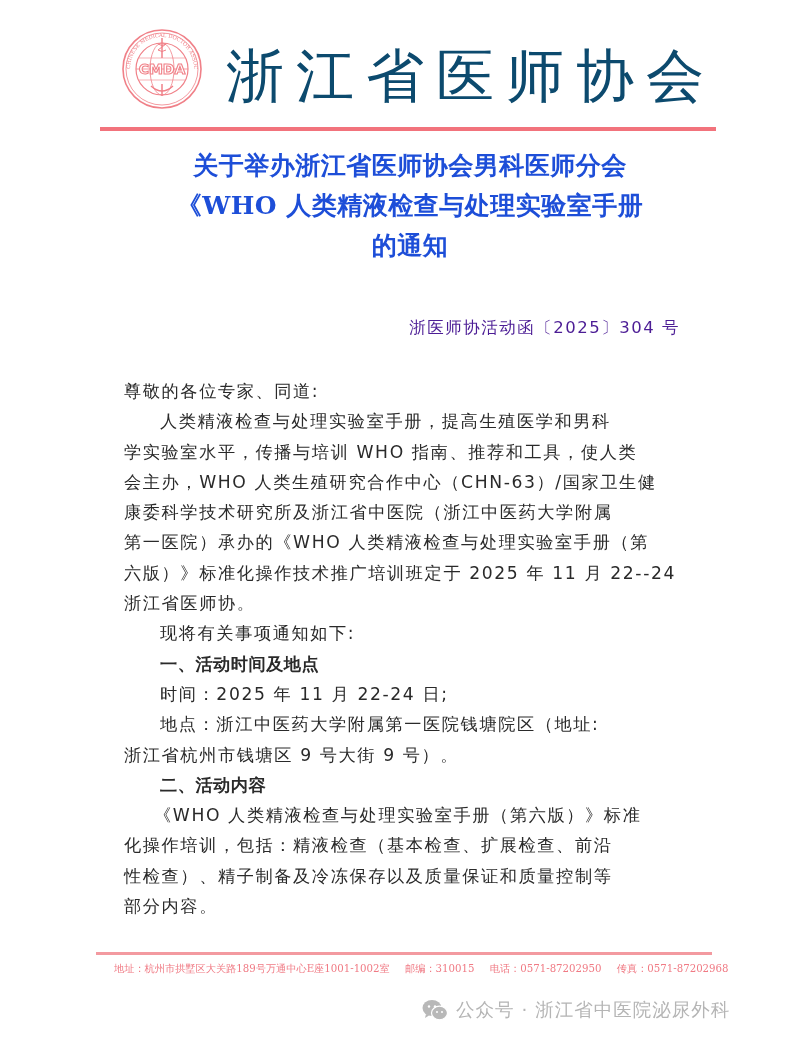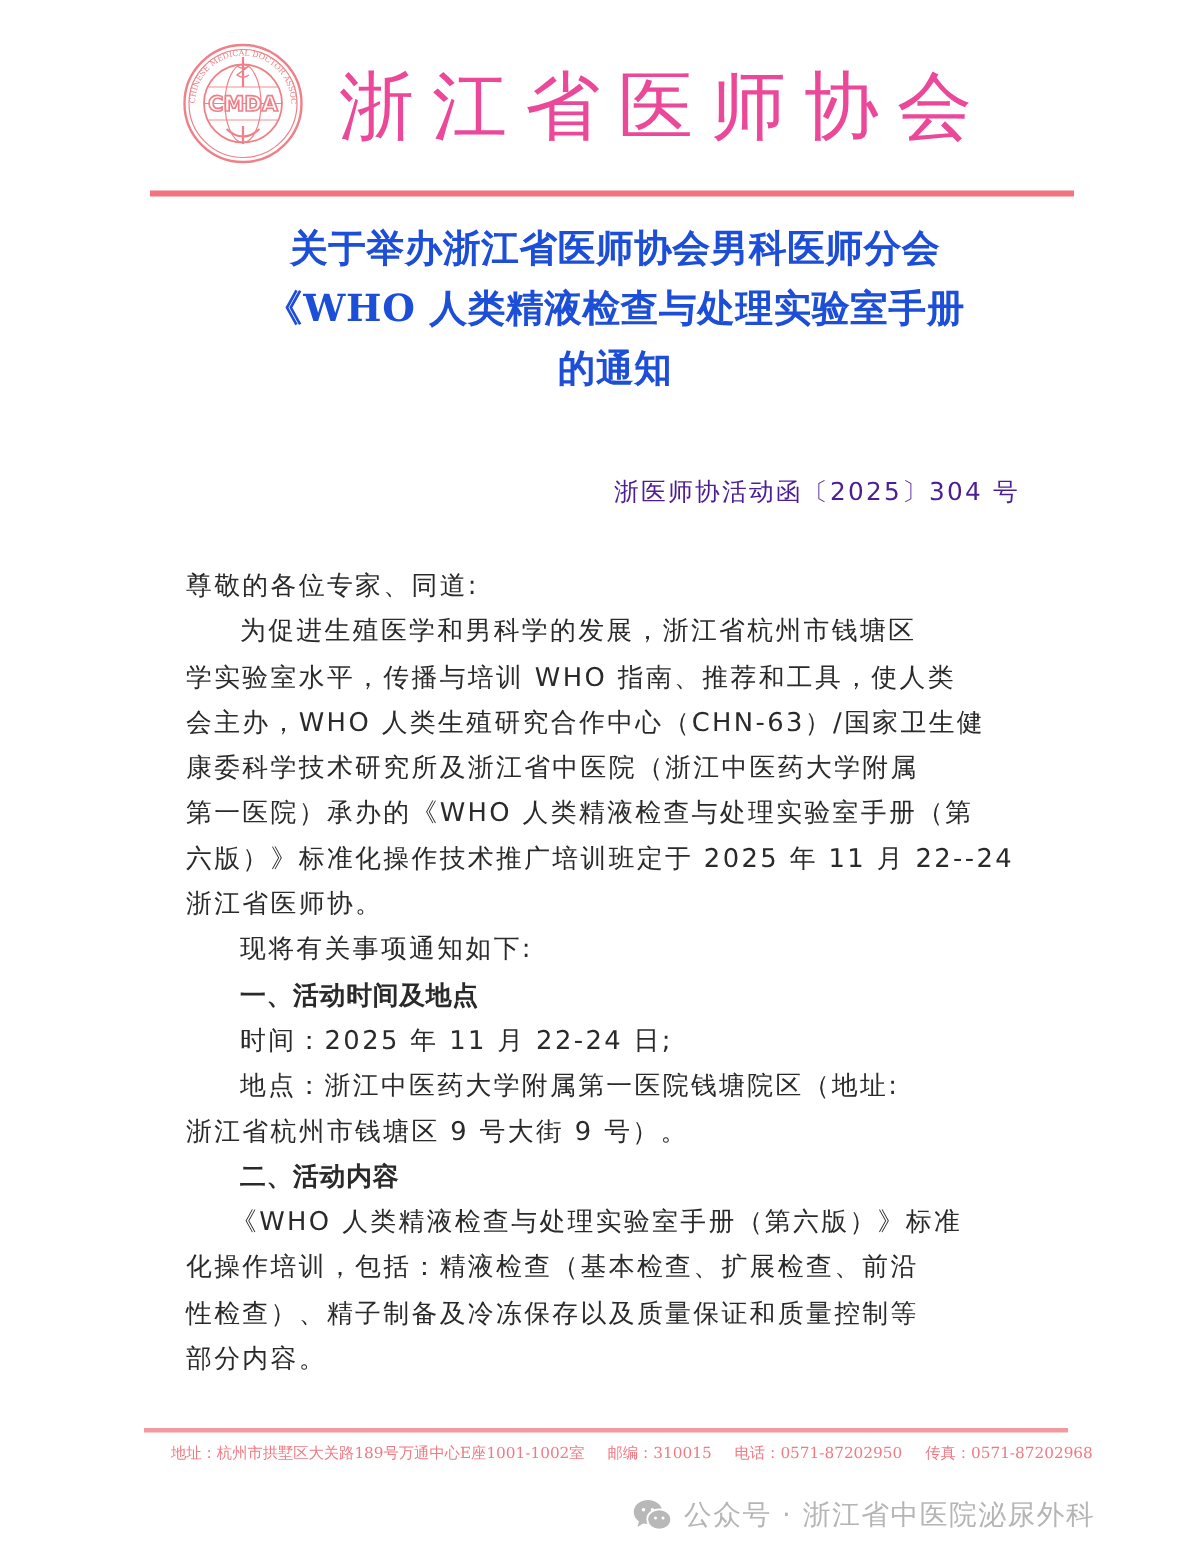--- a/index.html
+++ b/index.html
@@ -4,21 +4,21 @@
   <style>
     html, body { margin: 0; padding: 0; }
     body {
       width: 800px; height: 1041px; background: #ffffff; position: relative; overflow: hidden;
       font-family: "DejaVu Serif", "Liberation Serif", serif; color: #2a2a2a;
     }
     .abs { position: absolute; }
     
     .logo { left: 121px; top: 28px; width: 82px; height: 82px; }
     .org-name {
-      left: 226px; top: 38px; font-size: 50px; color: #ec4899; letter-spacing: 12px;
+      left: 226px; top: 38px; font-size: 58px; color: #0c4a6e; letter-spacing: 12px;
       font-family: "DejaVu Serif", "Liberation Serif", serif; font-weight: normal; white-space: nowrap;
     }
     .top-rule { left: 100px; top: 127px; width: 616px; height: 4px; background: #f2737c; }
     
     .title-block { left: 100px; top: 146px; width: 620px; text-align: center; }
     .title-line {
       font-family: "DejaVu Serif", "Liberation Serif", serif; font-weight: bold; font-size: 25px;
       line-height: 40px; color: #1d4ed8; white-space: nowrap; letter-spacing: 0.5px;
     }
     .doc-number {
@@ -75,21 +75,21 @@
   <div class="title-line">《WHO 人类精液检查与处理实验室手册</div>
   <div class="title-line">的通知</div>
 </div>
 <div class="abs doc-number">浙医师协活动函〔2025〕304 号</div>
 
 <div class="abs body">
   <p class="p">
       <span class="line">尊敬的各位专家、同道:</span>
     </p>
   <p class="p">
-    <span class="line" style="padding-left:36px">为促进生殖医学和男科学的发展，浙江省杭州市钱塘区</span>
+    <span class="line" style="padding-left:36px">人类精液检查与处理实验室手册，提高生殖医学和男科</span>
     <span class="line">学实验室水平，传播与培训 WHO 指南、推荐和工具，使人类</span>
     <span class="line">会主办，WHO 人类生殖研究合作中心（CHN-63）/国家卫生健</span>
     <span class="line">康委科学技术研究所及浙江省中医院（浙江中医药大学附属</span>
     <span class="line">第一医院）承办的《WHO 人类精液检查与处理实验室手册（第</span>
     <span class="line">六版）》标准化操作技术推广培训班定于 2025 年 11 月 22--24</span>
     <span class="line">浙江省医师协。</span>
   </p>
   <p class="p">
       <span class="line" style="padding-left:36px">现将有关事项通知如下:</span>
     </p>

